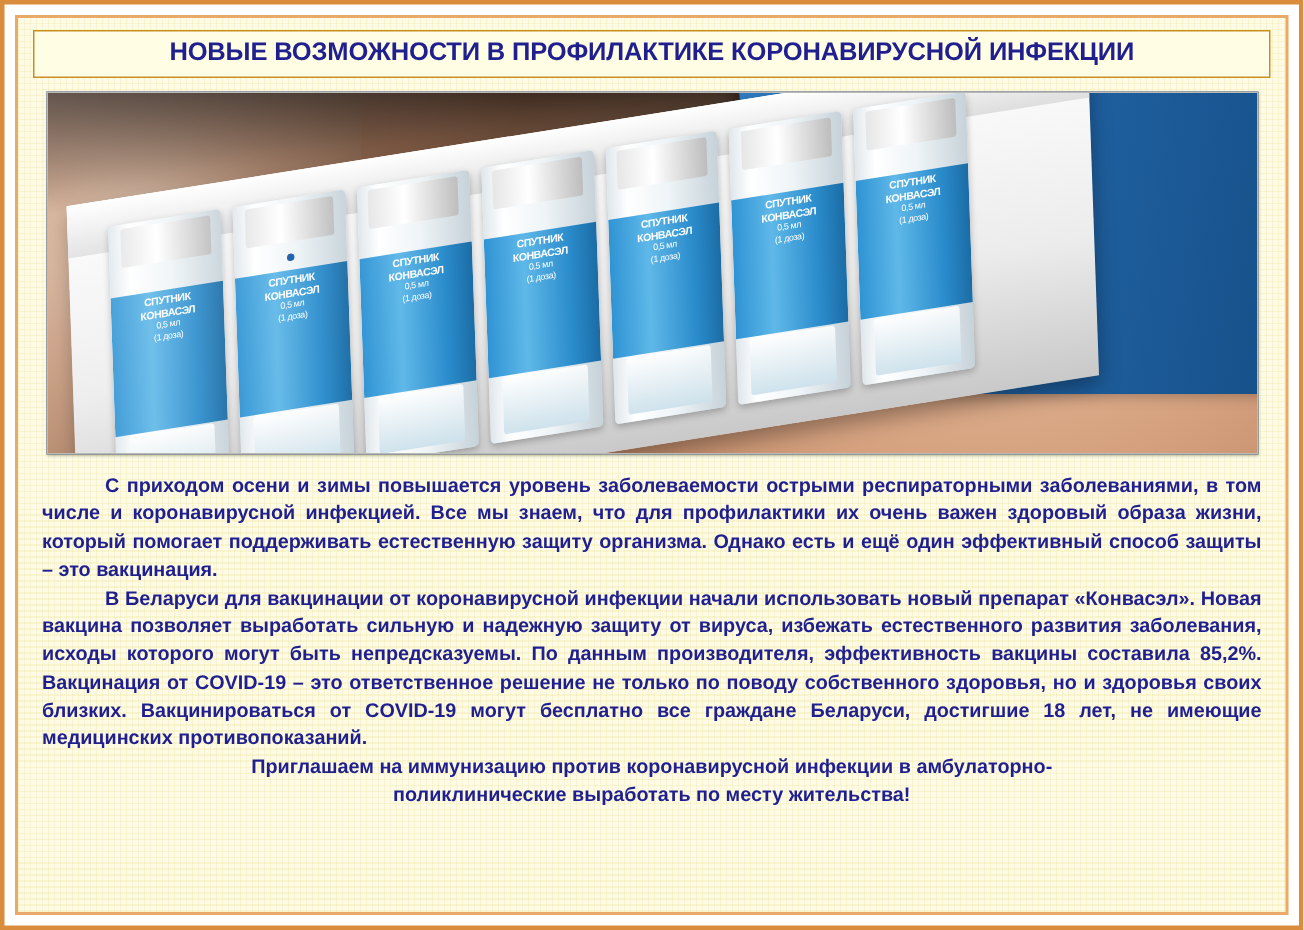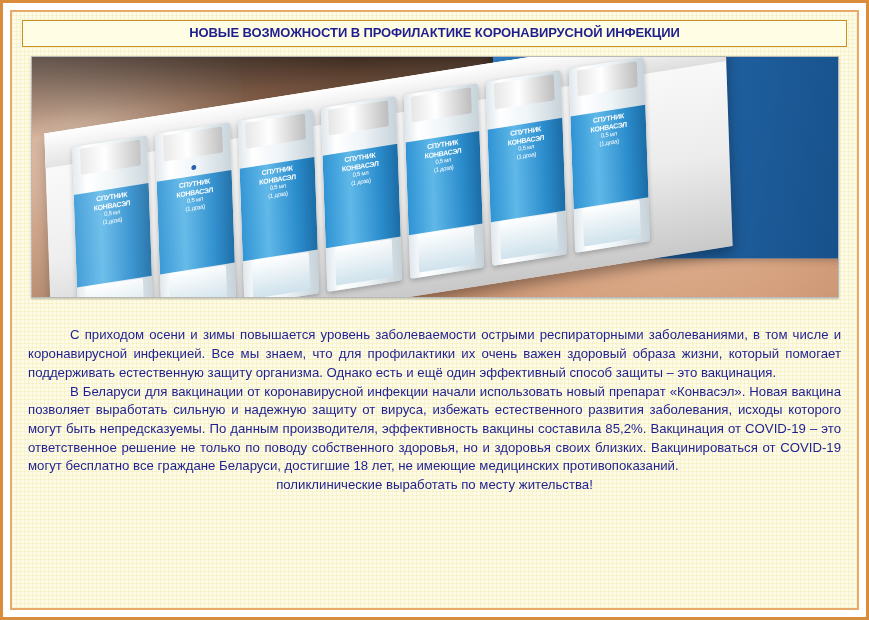--- a/index.html
+++ b/index.html
@@ -39,21 +39,21 @@
     border: 1px solid #c8901f;
     background: #fffde3;
     padding: 5px 4px 6px 4px;
     text-align: center;
     box-shadow: 0 0 0 1px #fffdf0 inset;
   }
   .title-bar .title-text {
     display: block;
     color: #1f1f8f;
     font-weight: bold;
-    font-size: 13px;
+    font-size: 17px;
     letter-spacing: -0.1px;
     line-height: 1.1;
     white-space: nowrap;
   }
   .photo-wrap {
     margin: 9px auto 0 auto;
     width: 806px;
     height: 240px;
     position: relative;
     overflow: hidden;
@@ -181,25 +181,25 @@
     border-radius: 50%;
     background: #1558a8;
   }
   .photo-glare {
     position: absolute;
     inset: 0;
     background: linear-gradient(115deg, rgba(255,255,255,0.20) 0%, rgba(255,255,255,0) 35%);
     pointer-events: none;
   }
   .text-block {
-    margin: 28px 6px 0 6px;
+    margin: 12px 6px 0 6px;
     color: #1f1f8f;
     font-size: 13.2px;
     line-height: 1.42;
-    font-weight: normal;
+    font-weight: bold;
   }
   .text-block p {
     margin: 0;
     text-align: justify;
     text-indent: 42px;
   }
   .text-block p.center {
     text-align: center;
     text-indent: 0;
   }
@@ -296,17 +296,18 @@
             </div>
           </div>
         </div>
         <div class="photo-glare"></div>
       </div>
     </div>
 
     <div class="text-block">
       <p>С приходом осени и зимы повышается уровень заболеваемости острыми респираторными заболеваниями, в том числе и коронавирусной инфекцией. Все мы знаем, что для профилактики их очень важен здоровый образа жизни, который помогает поддерживать естественную защиту организма. Однако есть и ещё один эффективный способ защиты – это вакцинация.</p>
       <p>В Беларуси для вакцинации от коронавирусной инфекции начали использовать новый препарат «Конвасэл». Новая вакцина позволяет выработать сильную и надежную защиту от вируса, избежать естественного развития заболевания, исходы которого могут быть непредсказуемы. По данным производителя, эффективность вакцины составила 85,2%. Вакцинация от COVID-19 – это ответственное решение не только по поводу собственного здоровья, но и здоровья своих близких. Вакцинироваться от COVID-19 могут бесплатно все граждане Беларуси, достигшие 18 лет, не имеющие медицинских противопоказаний.</p>
+      <p class="center">Приглашаем на иммунизацию против коронавирусной инфекции в амбулаторно-</p>
       <p class="center">поликлинические выработать по месту жительства!</p>
     </div>
 
   </div>
 </div>
 
 </body></html>

